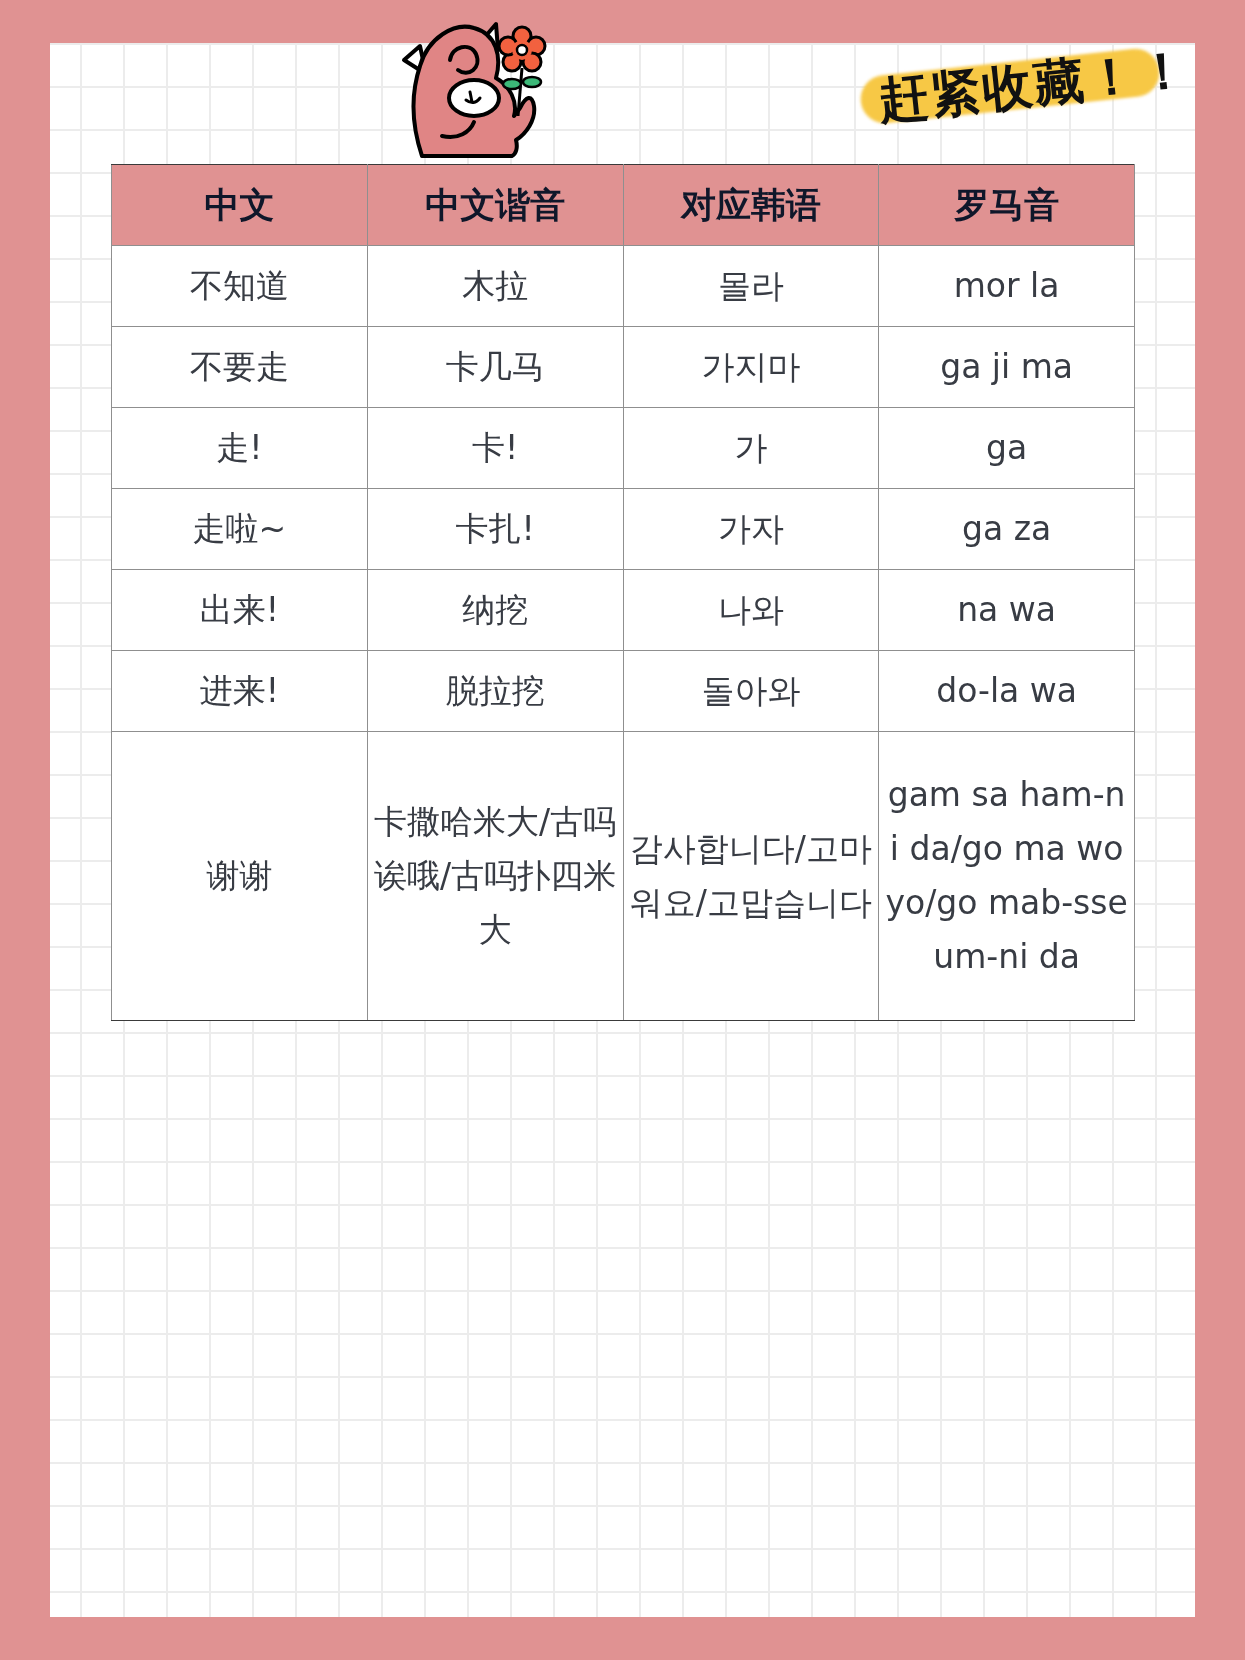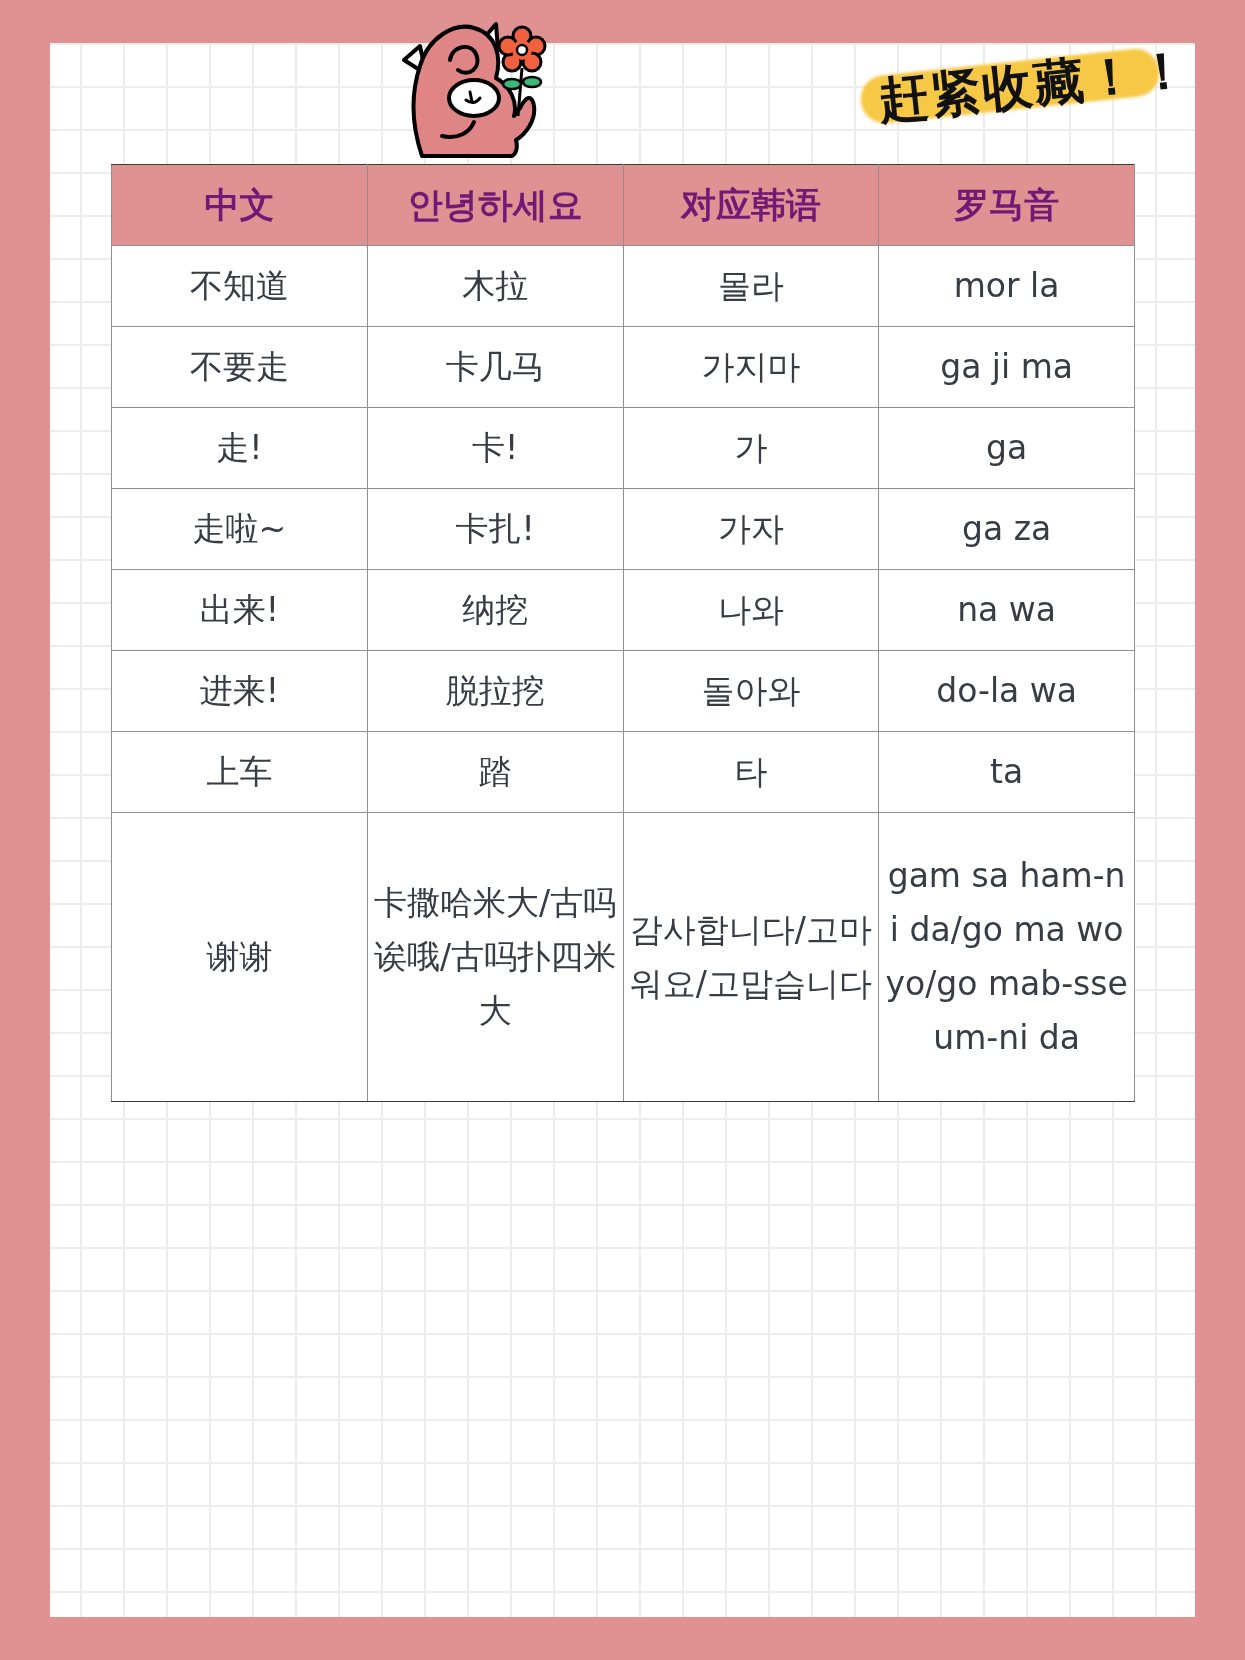--- a/index.html
+++ b/index.html
@@ -35,21 +35,21 @@
     position:absolute; left:111px; top:164px; width:1024px;
     border-collapse:collapse; z-index:1; background:#fff;
     table-layout:fixed;
   }
   table.vocab th, table.vocab td {
     border:1.5px solid #8f8f8f; text-align:center; vertical-align:middle;
     color:#383c44; padding:0 6px; word-break:break-all;
   }
   table.vocab tr { border-bottom:1.5px solid #3a3a3a; }
   table.vocab th {
-    background:#e09292; height:80px; font-size:35px; font-weight:bold; color:#701a75;
+    background:#e09292; height:80px; font-size:35px; font-weight:bold; color:#0f172a;
     border-top:1.5px solid #3a3a3a;
   }
   table.vocab td { font-size:33px; line-height:54px; }
   table.vocab tr.r td { height:80px; }
   table.vocab tr.r2 td { height:125px; }
   table.vocab tr.r4 td { height:288px; }
   table.vocab tr:last-child td { border-bottom:1.5px solid #3a3a3a; }
 </style>
 </head>
 <body>
@@ -88,21 +88,21 @@
 <table class="vocab">
   <colgroup>
       <col style="width:25%">
       <col style="width:25%">
       <col style="width:25%">
       <col style="width:25%">
     </colgroup>
   <thead>
     <tr>
       <th>中文</th>
-      <th>안녕하세요</th>
+      <th>中文谐音</th>
       <th>对应韩语</th>
       <th>罗马音</th>
     </tr>
   </thead>
   <tbody>
     <tr class="r">
       <td>不知道</td>
       <td>木拉</td>
       <td>몰라</td>
       <td>mor la</td>
@@ -130,26 +130,20 @@
       <td>纳挖</td>
       <td>나와</td>
       <td>na wa</td>
     </tr>
     <tr class="r">
       <td>进来!</td>
       <td>脱拉挖</td>
       <td>돌아와</td>
       <td>do-la wa</td>
     </tr>
-    <tr class="r">
-      <td>上车</td>
-      <td>踏</td>
-      <td>타</td>
-      <td>ta</td>
-    </tr>
     <tr class="r4">
       <td>谢谢</td>
       <td>卡撒哈米大/古吗诶哦/古吗扑四米大</td>
       <td>감사합니다/고마워요/고맙습니다</td>
       <td>gam sa ham-ni da/go ma wo yo/go mab-sseum-ni da</td>
     </tr>
   </tbody>
 </table>
 
 </body></html>

